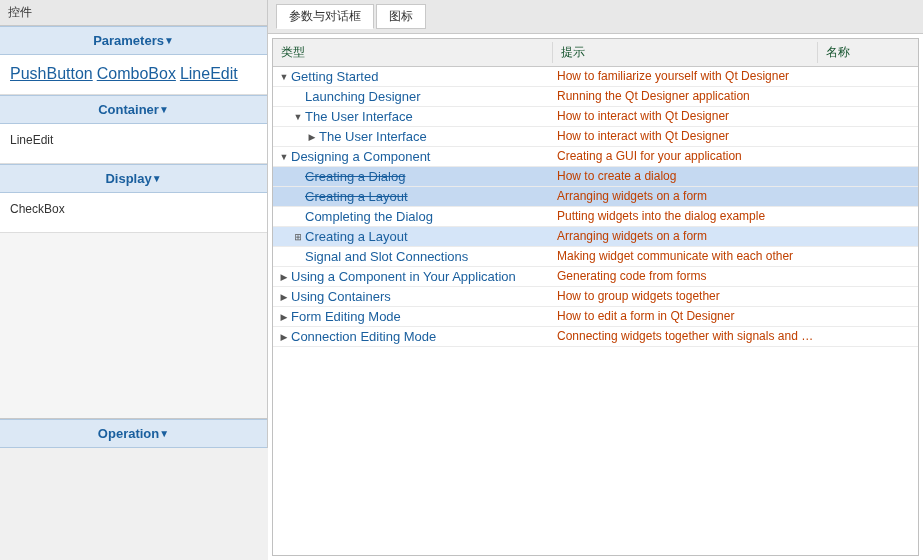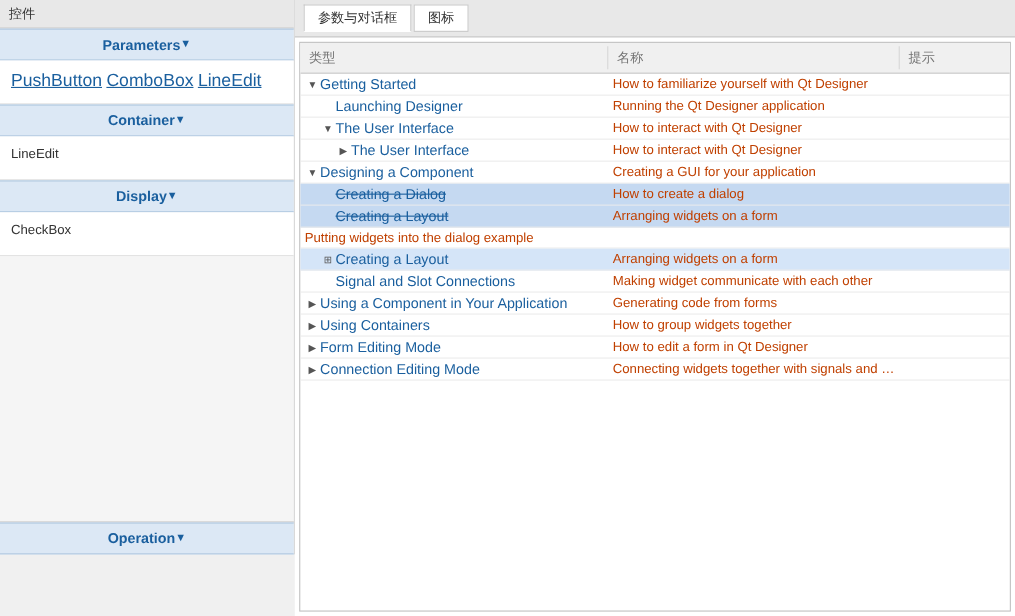--- a/index.html
+++ b/index.html
@@ -6,21 +6,21 @@
     body { background: #f0f0f0; display: flex; width: 923px; height: 560px; overflow: hidden; }
 
     
     .left-panel {
       width: 268px;
       min-width: 268px;
       background: #f5f5f5;
       border-right: 1px solid #c8c8c8;
       display: flex;
       flex-direction: column;
-      height: 504px;
+      height: 448px;
     }
     .left-panel-title {
       background: #e8e8e8;
       border-bottom: 1px solid #c8c8c8;
       padding: 4px 8px;
       font-size: 12px;
       color: #333;
     }
     .section-header {
       display: flex;
@@ -112,21 +112,21 @@
       background: #f0f0f0;
       border-bottom: 1px solid #c8c8c8;
       padding: 3px 0;
       position: sticky;
       top: 0;
       z-index: 10;
     }
     .tree-header-cell {
       padding: 2px 8px;
       font-weight: normal;
-      color: #737373;
+      color: #14532d;
       font-size: 12px;
       border-right: 1px solid #d8d8d8;
     }
     .tree-header-cell:last-child { border-right: none; }
 
     .tree-row {
       display: grid;
       grid-template-columns: 280px 1fr 100px;
       border-bottom: 1px solid #ebebeb;
       cursor: pointer;
@@ -229,22 +229,22 @@
 
 <div class="right-panel">
   <div class="right-panel-title">
     <div class="tab-item active">参数与对话框</div>
     <div class="tab-item">图标</div>
   </div>
 
   <div class="tree-table">
     <div class="tree-header">
       <div class="tree-header-cell">类型</div>
+      <div class="tree-header-cell">提示</div>
       <div class="tree-header-cell">名称</div>
-      <div class="tree-header-cell">提示</div>
     </div>
 
     <div class="tree-row">
       <div class="tree-cell name-cell indent-0">
         <span class="expander expanded"></span>
         <span class="item-text bold-blue">Getting Started</span>
       </div>
       <div class="tree-cell hint-cell">How to familiarize yourself with Qt Designer</div>
       <div class="tree-cell name-col"></div>
     </div>
@@ -297,20 +297,24 @@
     <div class="tree-row selected">
       <div class="tree-cell name-cell indent-1">
         <span class="expander leaf"></span>
         <span class="item-text bold-blue strikethrough">Creating a Layout</span>
       </div>
       <div class="tree-cell hint-cell">Arranging widgets on a form</div>
       <div class="tree-cell name-col"></div>
     </div>
 
     <div class="tree-row">
+      <div class="tree-cell name-cell indent-1">
+        <span class="expander leaf"></span>
+        <span class="item-text bold-blue">Completing the Dialog</span>
+      </div>
       <div class="tree-cell hint-cell">Putting widgets into the dialog example</div>
       <div class="tree-cell name-col"></div>
     </div>
 
     <div class="tree-row selected2">
       <div class="tree-cell name-cell indent-1">
         <span class="expander leaf">⊞</span>
         <span class="item-text bold-blue">Creating a Layout</span>
       </div>
       <div class="tree-cell hint-cell">Arranging widgets on a form</div>

